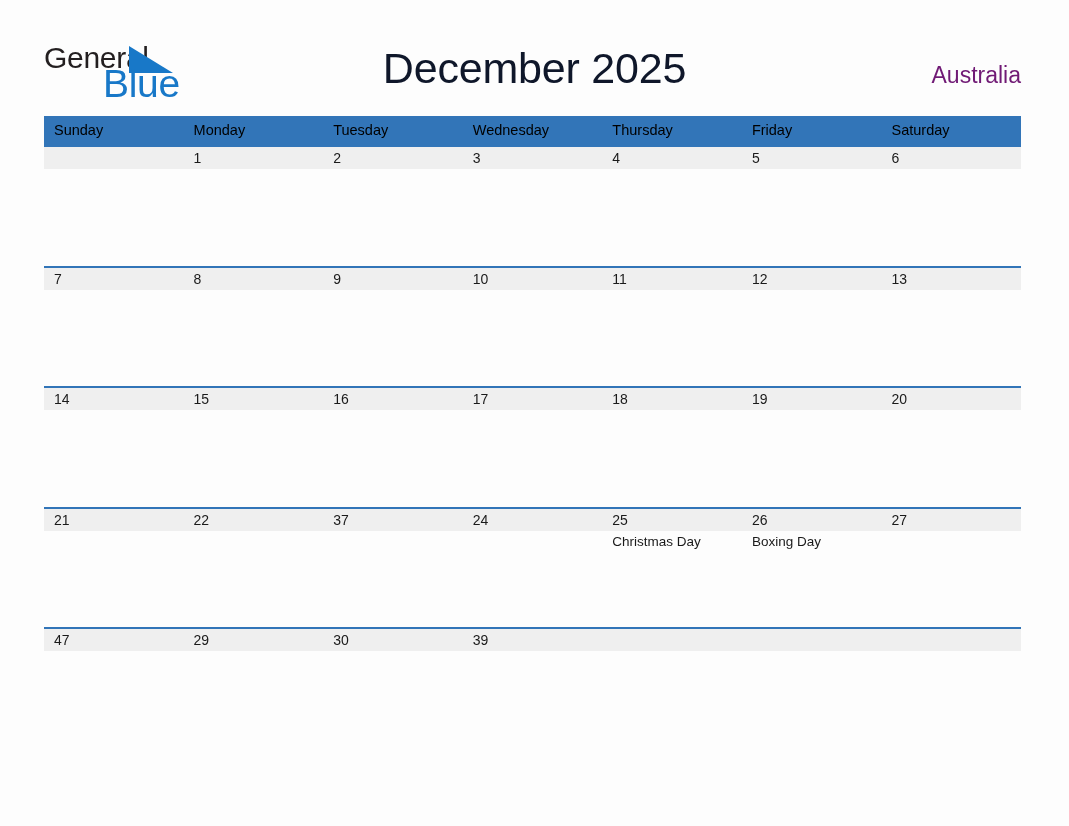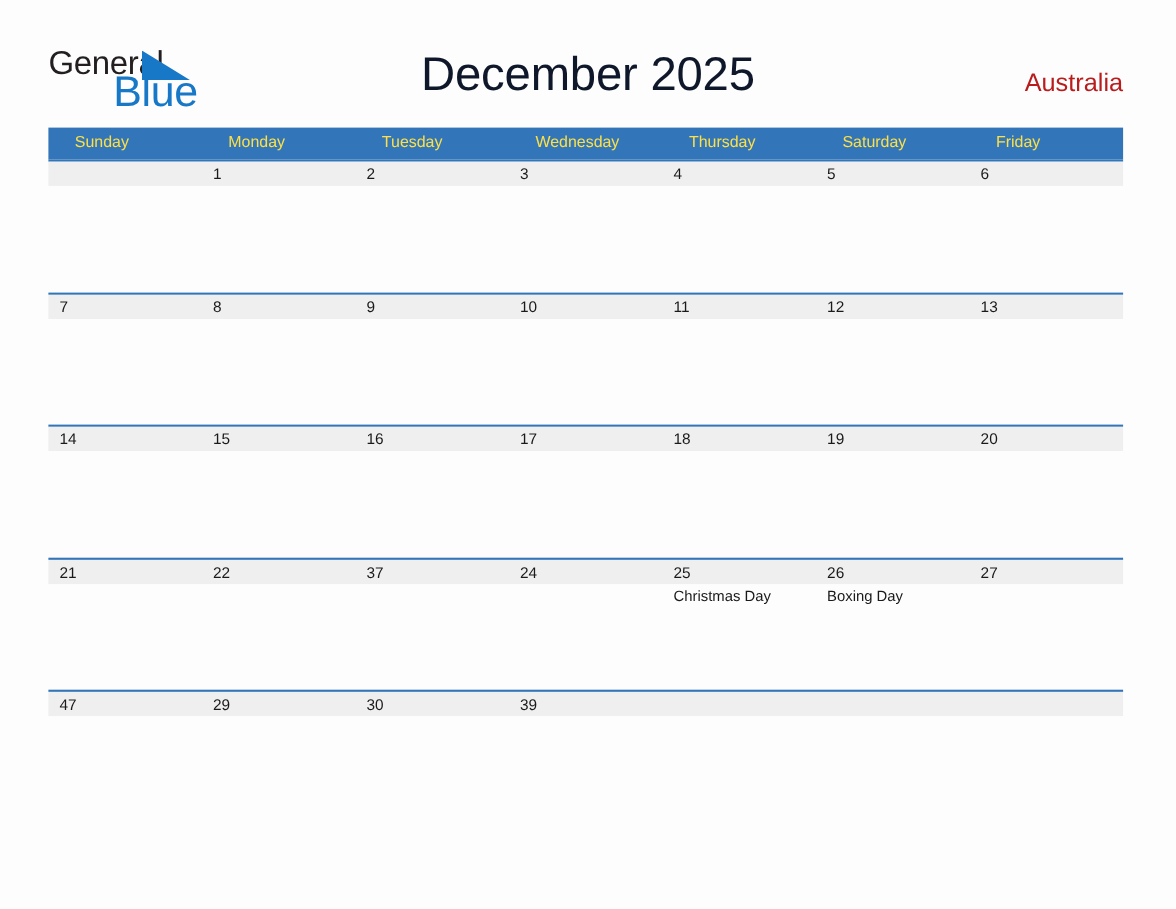--- a/index.html
+++ b/index.html
@@ -68,42 +68,42 @@
     color: #0f172a;
     letter-spacing: -0.2px;
     font-family: "Liberation Sans", sans-serif;
   }
 
   .country-label {
     position: absolute;
     right: 48px;
     top: 62px;
     font-size: 23px;
-    color: #b91c1c;
+    color: #701a75;
   }
 
   
   .calendar {
     position: absolute;
     left: 44px;
     top: 116px;
     width: 977px;
   }
 
   .weekday-header {
     display: flex;
     background: #3275b8;
     height: 29px;
   }
   .weekday-cell {
     flex: 1 1 0;
-    color: #fde047;
+    color: #000000;
     font-size: 14.5px;
     line-height: 29px;
-    padding-left: 24px;
+    padding-left: 10px;
     box-sizing: border-box;
     white-space: nowrap;
   }
 
   .week-row {
     position: relative;
     height: 120.5px;
   }
   .week-row .rule {
     height: 2px;
@@ -166,22 +166,22 @@
 </div>
 
 <div class="calendar">
 
   <div class="weekday-header">
     <div class="weekday-cell">Sunday</div>
     <div class="weekday-cell">Monday</div>
     <div class="weekday-cell">Tuesday</div>
     <div class="weekday-cell">Wednesday</div>
     <div class="weekday-cell">Thursday</div>
+    <div class="weekday-cell">Friday</div>
     <div class="weekday-cell">Saturday</div>
-    <div class="weekday-cell">Friday</div>
   </div>
 
   <div id="weeks-container">
       <div class="week-row">
         <div class="rule"></div>
         <div class="band"></div>
         <div class="day-cells">
           <div class="day-cell empty">
             <div class="day-number"></div>
           </div>

